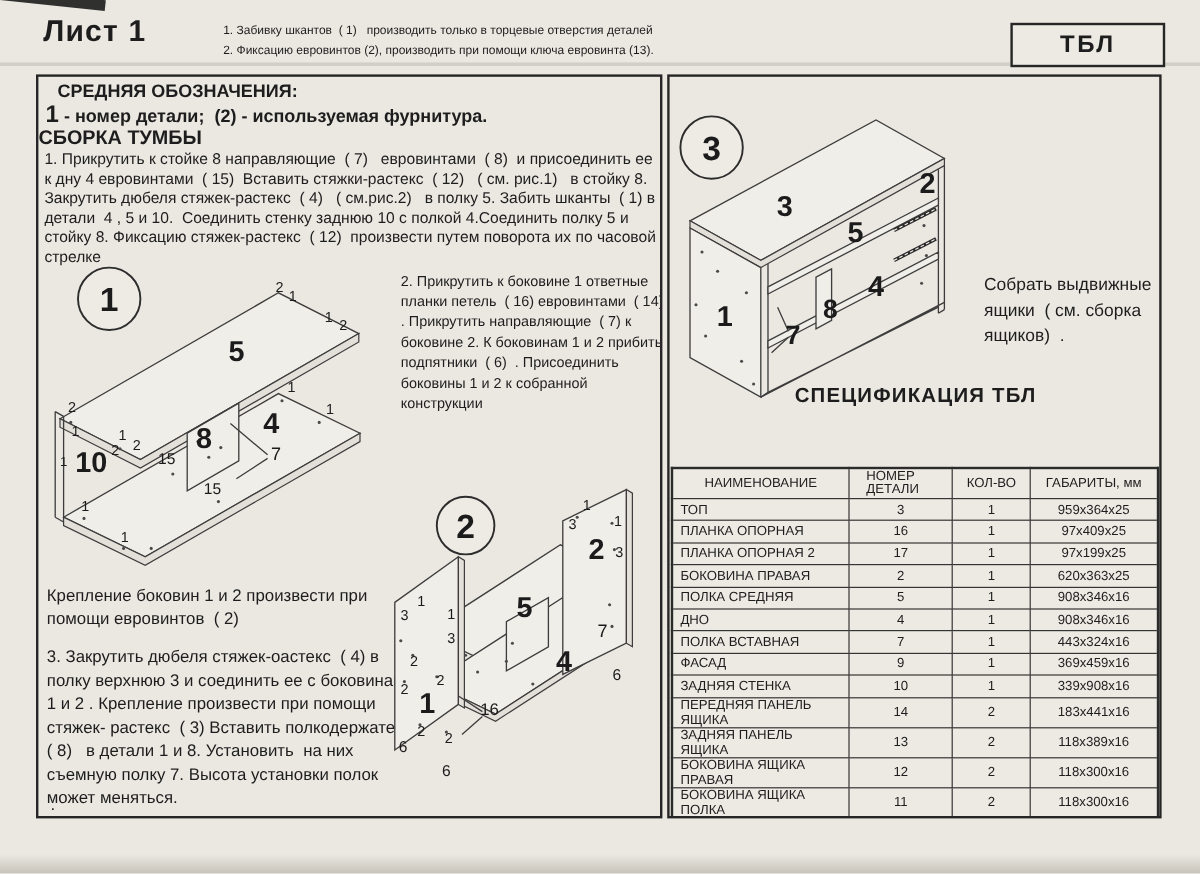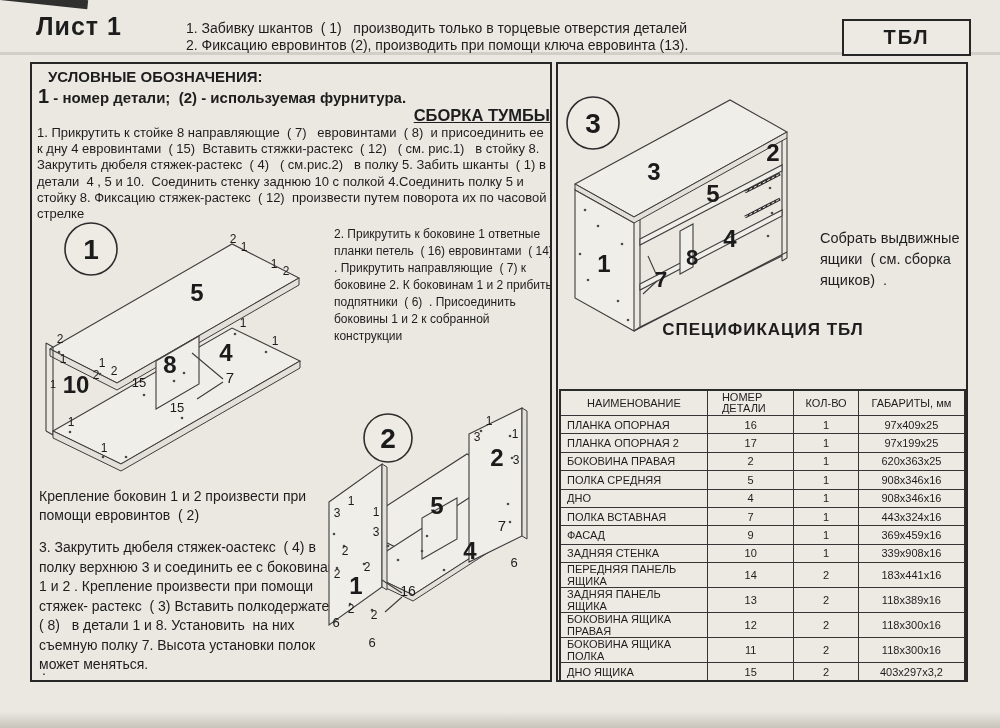--- a/index.html
+++ b/index.html
@@ -5,31 +5,31 @@
   html,body{margin:0;padding:0;}
   body{font-family:"Liberation Sans","DejaVu Sans",sans-serif;background:#e7e4de;}
   #sheet{position:relative;width:1000px;height:728px;background:#ebe8e2;overflow:hidden;color:#1d1d1d;}
   .abs{position:absolute;}
   
   #corner-streak{left:-12px;top:-5px;width:100px;height:9px;background:#1c1c1c;transform:rotate(6deg);opacity:.9;}
   #fold-line{left:0;top:52px;width:100%;height:3px;background:#d2cfc8;}
   #bottom-shade{left:0;bottom:0;width:100%;height:16px;background:linear-gradient(#ebe8e2,#c7c3ba);}
   
   #sheet-title{left:36px;top:12px;font-size:25px;font-weight:bold;letter-spacing:1px;}
-  .hdr-note{left:186px;font-size:14px;white-space:pre;}
+  .hdr-note{left:186px;font-size:10px;white-space:pre;}
   #stamp-box{left:842px;top:19px;width:125px;height:33px;border:2px solid #262626;display:flex;align-items:center;justify-content:center;font-size:20px;font-weight:bold;letter-spacing:2px;background:#edeae4;}
   
   .panel{border:2px solid #262626;overflow:hidden;background:#ebe8e2;}
   #left-panel{left:30px;top:62px;width:518px;height:616px;}
   #right-panel{left:556px;top:62px;width:408px;height:616px;}
   .txt{white-space:pre-wrap;}
   #legend-title{left:16px;top:4px;font-size:15px;font-weight:bold;}
   #legend-line{left:6px;top:21px;font-size:15px;font-weight:bold;}
   #legend-line .bignum{font-size:20px;}
-  #assembly-title{left:0;top:42px;width:100%;text-align:right;font-size:16.5px;font-weight:bold;text-decoration:underline;}
+  #assembly-title{left:0;top:42px;width:100%;text-align:left;font-size:16.5px;font-weight:bold;}
   #step1{left:5px;top:61px;width:512px;font-size:13px;line-height:16.2px;}
   #note-sides{left:7px;top:423px;width:300px;font-size:14px;line-height:19px;}
   #step3{left:7px;top:474px;width:312px;font-size:14px;line-height:19.5px;}
   #stray-dot{left:10px;top:598px;font-size:14px;}
   #step2{left:302px;top:162px;width:220px;font-size:12px;line-height:17px;}
   #drawer-note{left:262px;top:164px;width:150px;font-size:14.5px;line-height:21px;}
   #spec-title{left:1px;top:256px;width:408px;text-align:center;font-size:17px;font-weight:bold;letter-spacing:1px;}
   
   #spec-table{left:1px;top:280px;border-collapse:collapse;background:#edeae4;margin-top:45px;}
   #spec-table table{border-collapse:collapse;}
@@ -60,21 +60,21 @@
   <div class="abs" id="fold-line"></div>
 
   <div class="abs" id="sheet-title">Лист 1</div>
   <div class="abs hdr-note" style="top:20px;">1. Забивку шкантов  ( 1)   производить только в торцевые отверстия деталей</div>
   <div class="abs hdr-note" style="top:37px;">2. Фиксацию евровинтов (2), производить при помощи ключа евровинта (13).</div>
   <div class="abs" id="stamp-box">
     <span>ТБЛ</span>
   </div>
 
   <div class="abs panel" id="left-panel">
-    <div class="abs" id="legend-title">УСЛОВНЫЕ ОБОЗНАЧЕНИЯ:</div>
+    <div class="abs" id="legend-title">СРЕДНЯЯ ОБОЗНАЧЕНИЯ:</div>
     <div class="abs txt" id="legend-line"><span class="bignum">1</span><span> - номер детали;  (2) - используемая фурнитура.</span></div>
     <div class="abs" id="assembly-title">СБОРКА ТУМБЫ</div>
     <div class="abs txt" id="step1">1. Прикрутить к стойке 8 направляющие  ( 7)   евровинтами  ( 8)  и присоединить ее к дну 4 евровинтами  ( 15)  Вставить стяжки-растекс  ( 12)   ( см. рис.1)   в стойку 8. Закрутить дюбеля стяжек-растекс  ( 4)   ( см.рис.2)   в полку 5. Забить шканты  ( 1) в детали  4 , 5 и 10.  Соединить стенку заднюю 10 с полкой 4.Соединить полку 5 и стойку 8. Фиксацию стяжек-растекс  ( 12)  произвести путем поворота их по часовой стрелке</div>
 
     <svg class="abs" id="fig1" style="left:2px;top:157px;" width="320" height="266" viewBox="0 0 320 266">
       <circle class="badge-circle" cx="57" cy="28" r="26"></circle>
       <text class="badge-num" x="57" y="38" font-size="28">1</text>
 
       <polygon class="facep" points="16,128 198,23 265,57 83,162"></polygon>
       <path class="thick" d="M16,128 L16,135 L83,169 L265,64 L265,57 L83,162 Z"></path>
@@ -251,20 +251,26 @@
           <thead>
             <tr>
               <th style="width: 152px;">НАИМЕНОВАНИЕ</th>
               <th class="col-num" style="width: 75px;">НОМЕР ДЕТАЛИ</th>
               <th style="width: 65px;">КОЛ-ВО</th>
               <th style="width: 108px;">ГАБАРИТЫ, мм</th>
             </tr>
           </thead>
           <tbody>
             <tr>
+              <td class="name">ТОП</td>
+              <td>3</td>
+              <td>1</td>
+              <td>959x364x25</td>
+            </tr>
+            <tr>
               <td class="name">ПЛАНКА ОПОРНАЯ</td>
               <td>16</td>
               <td>1</td>
               <td>97x409x25</td>
             </tr>
             <tr>
               <td class="name">ПЛАНКА ОПОРНАЯ  2</td>
               <td>17</td>
               <td>1</td>
               <td>97x199x25</td>

